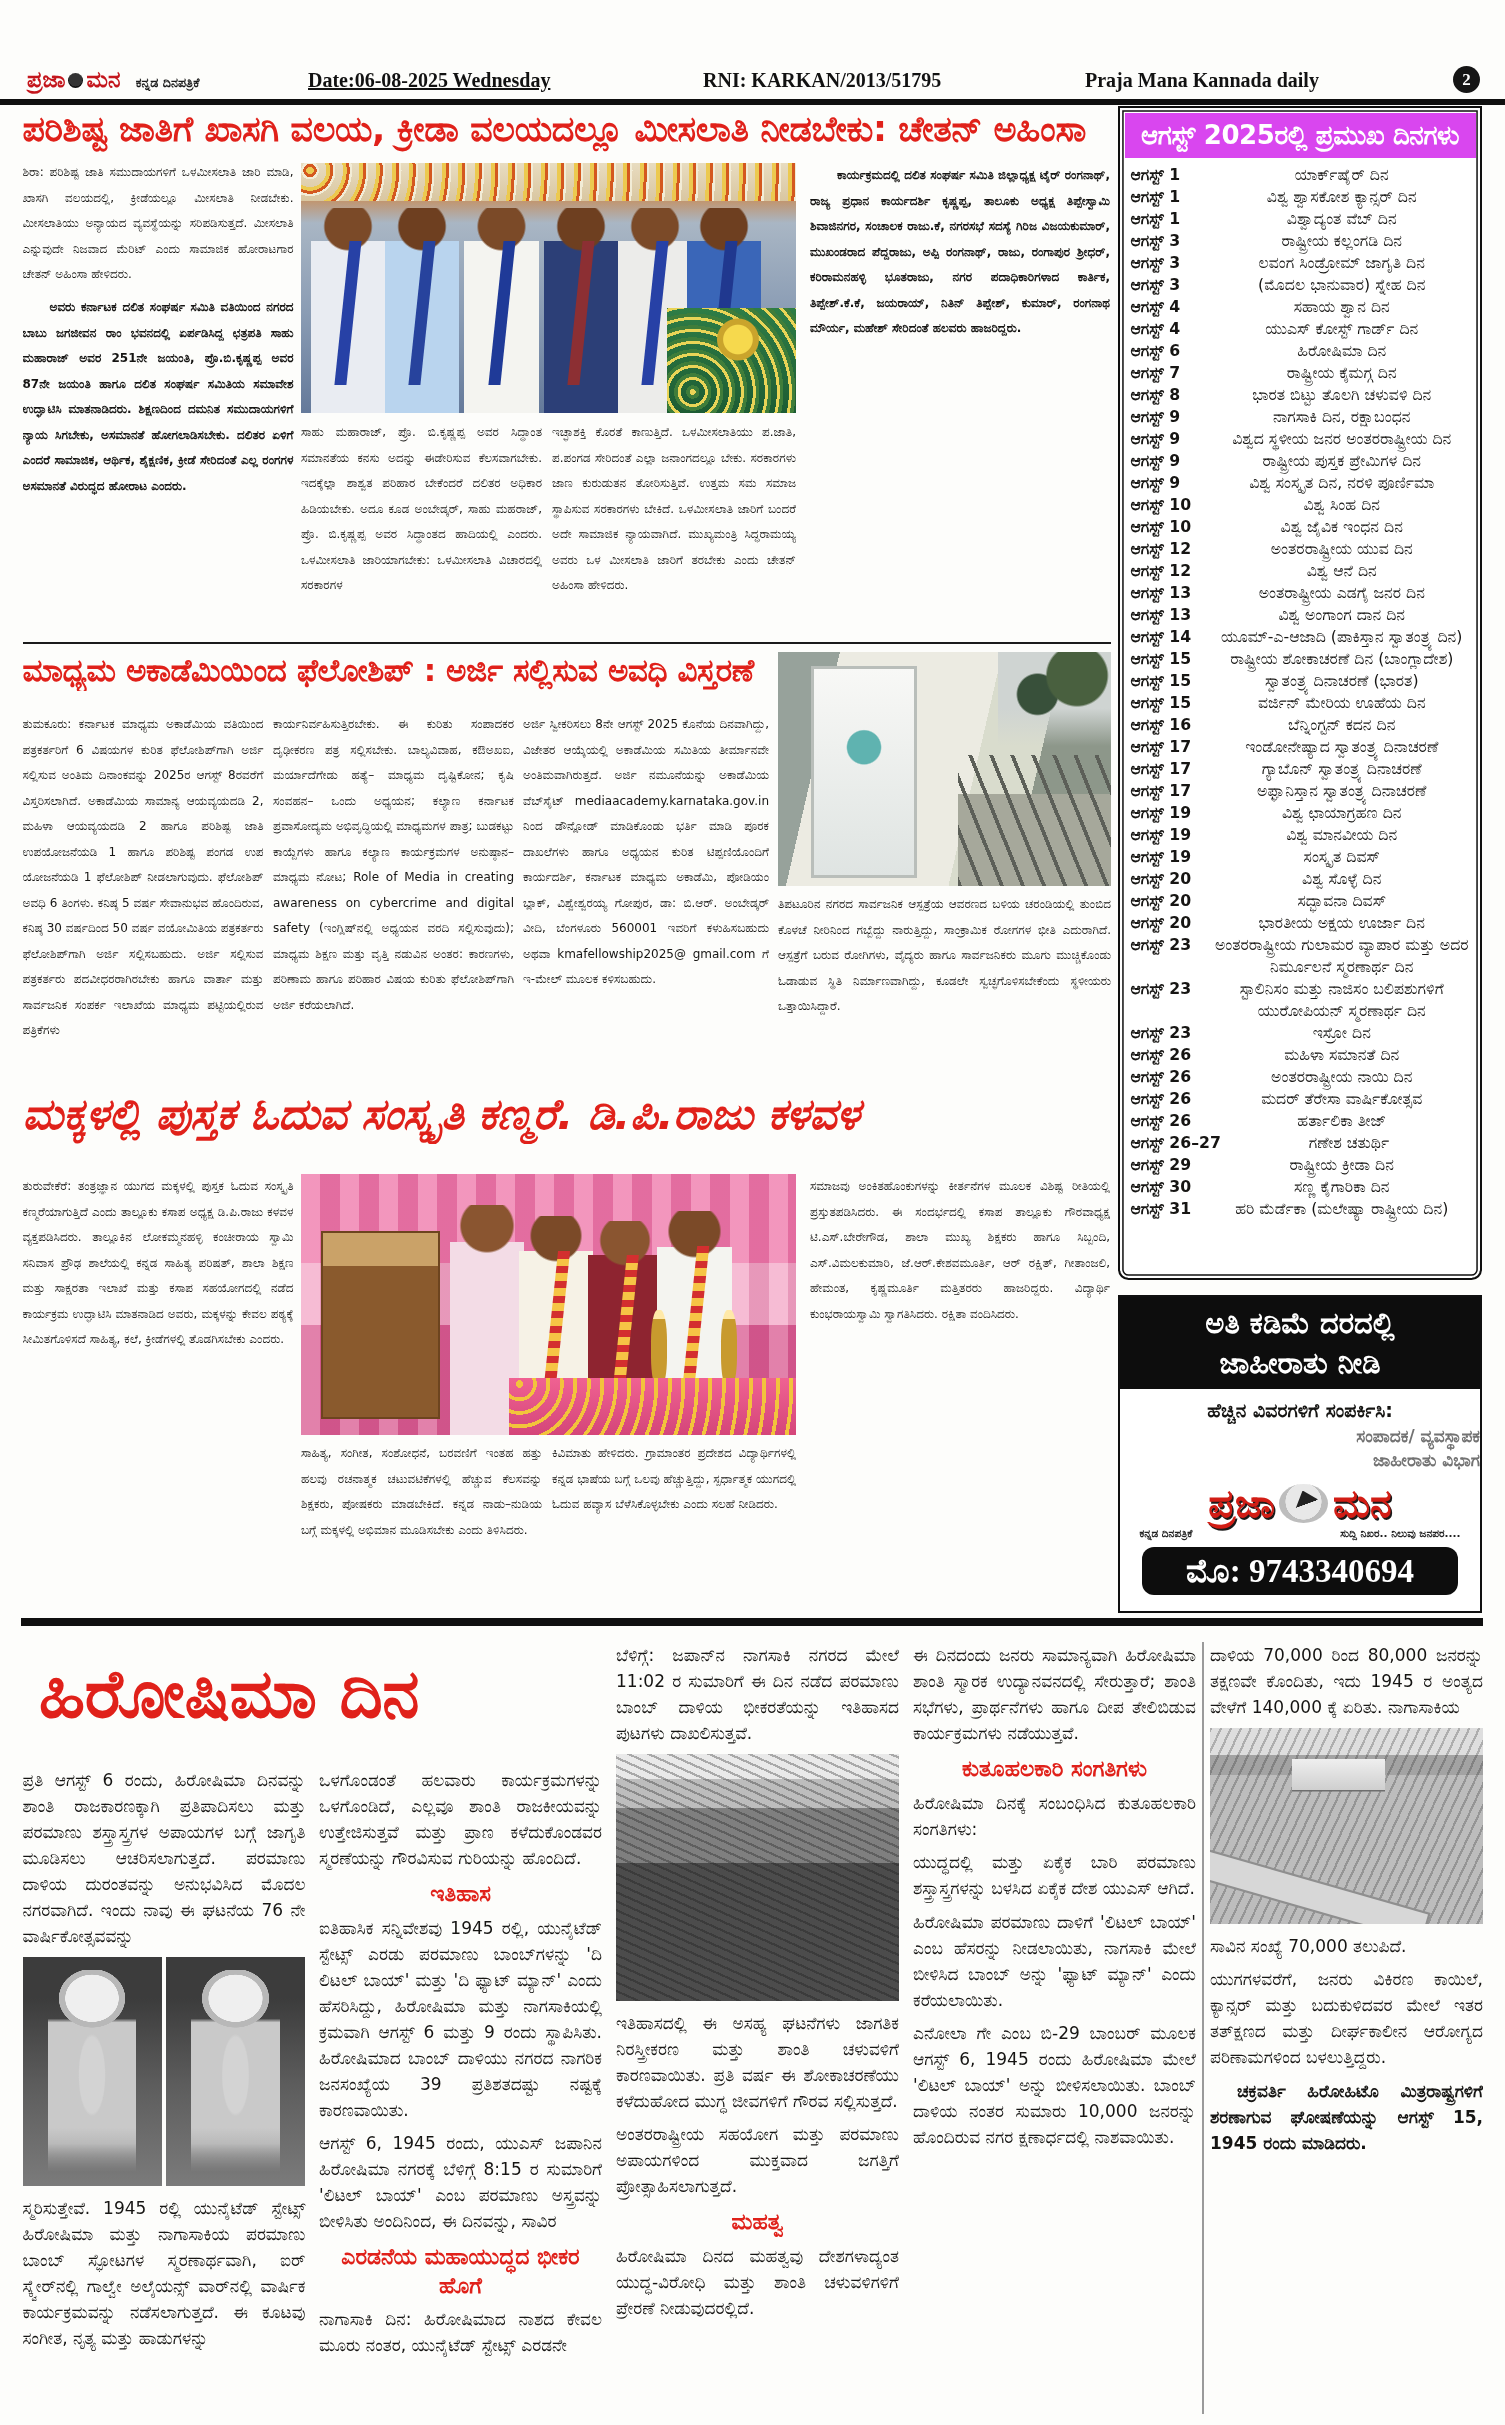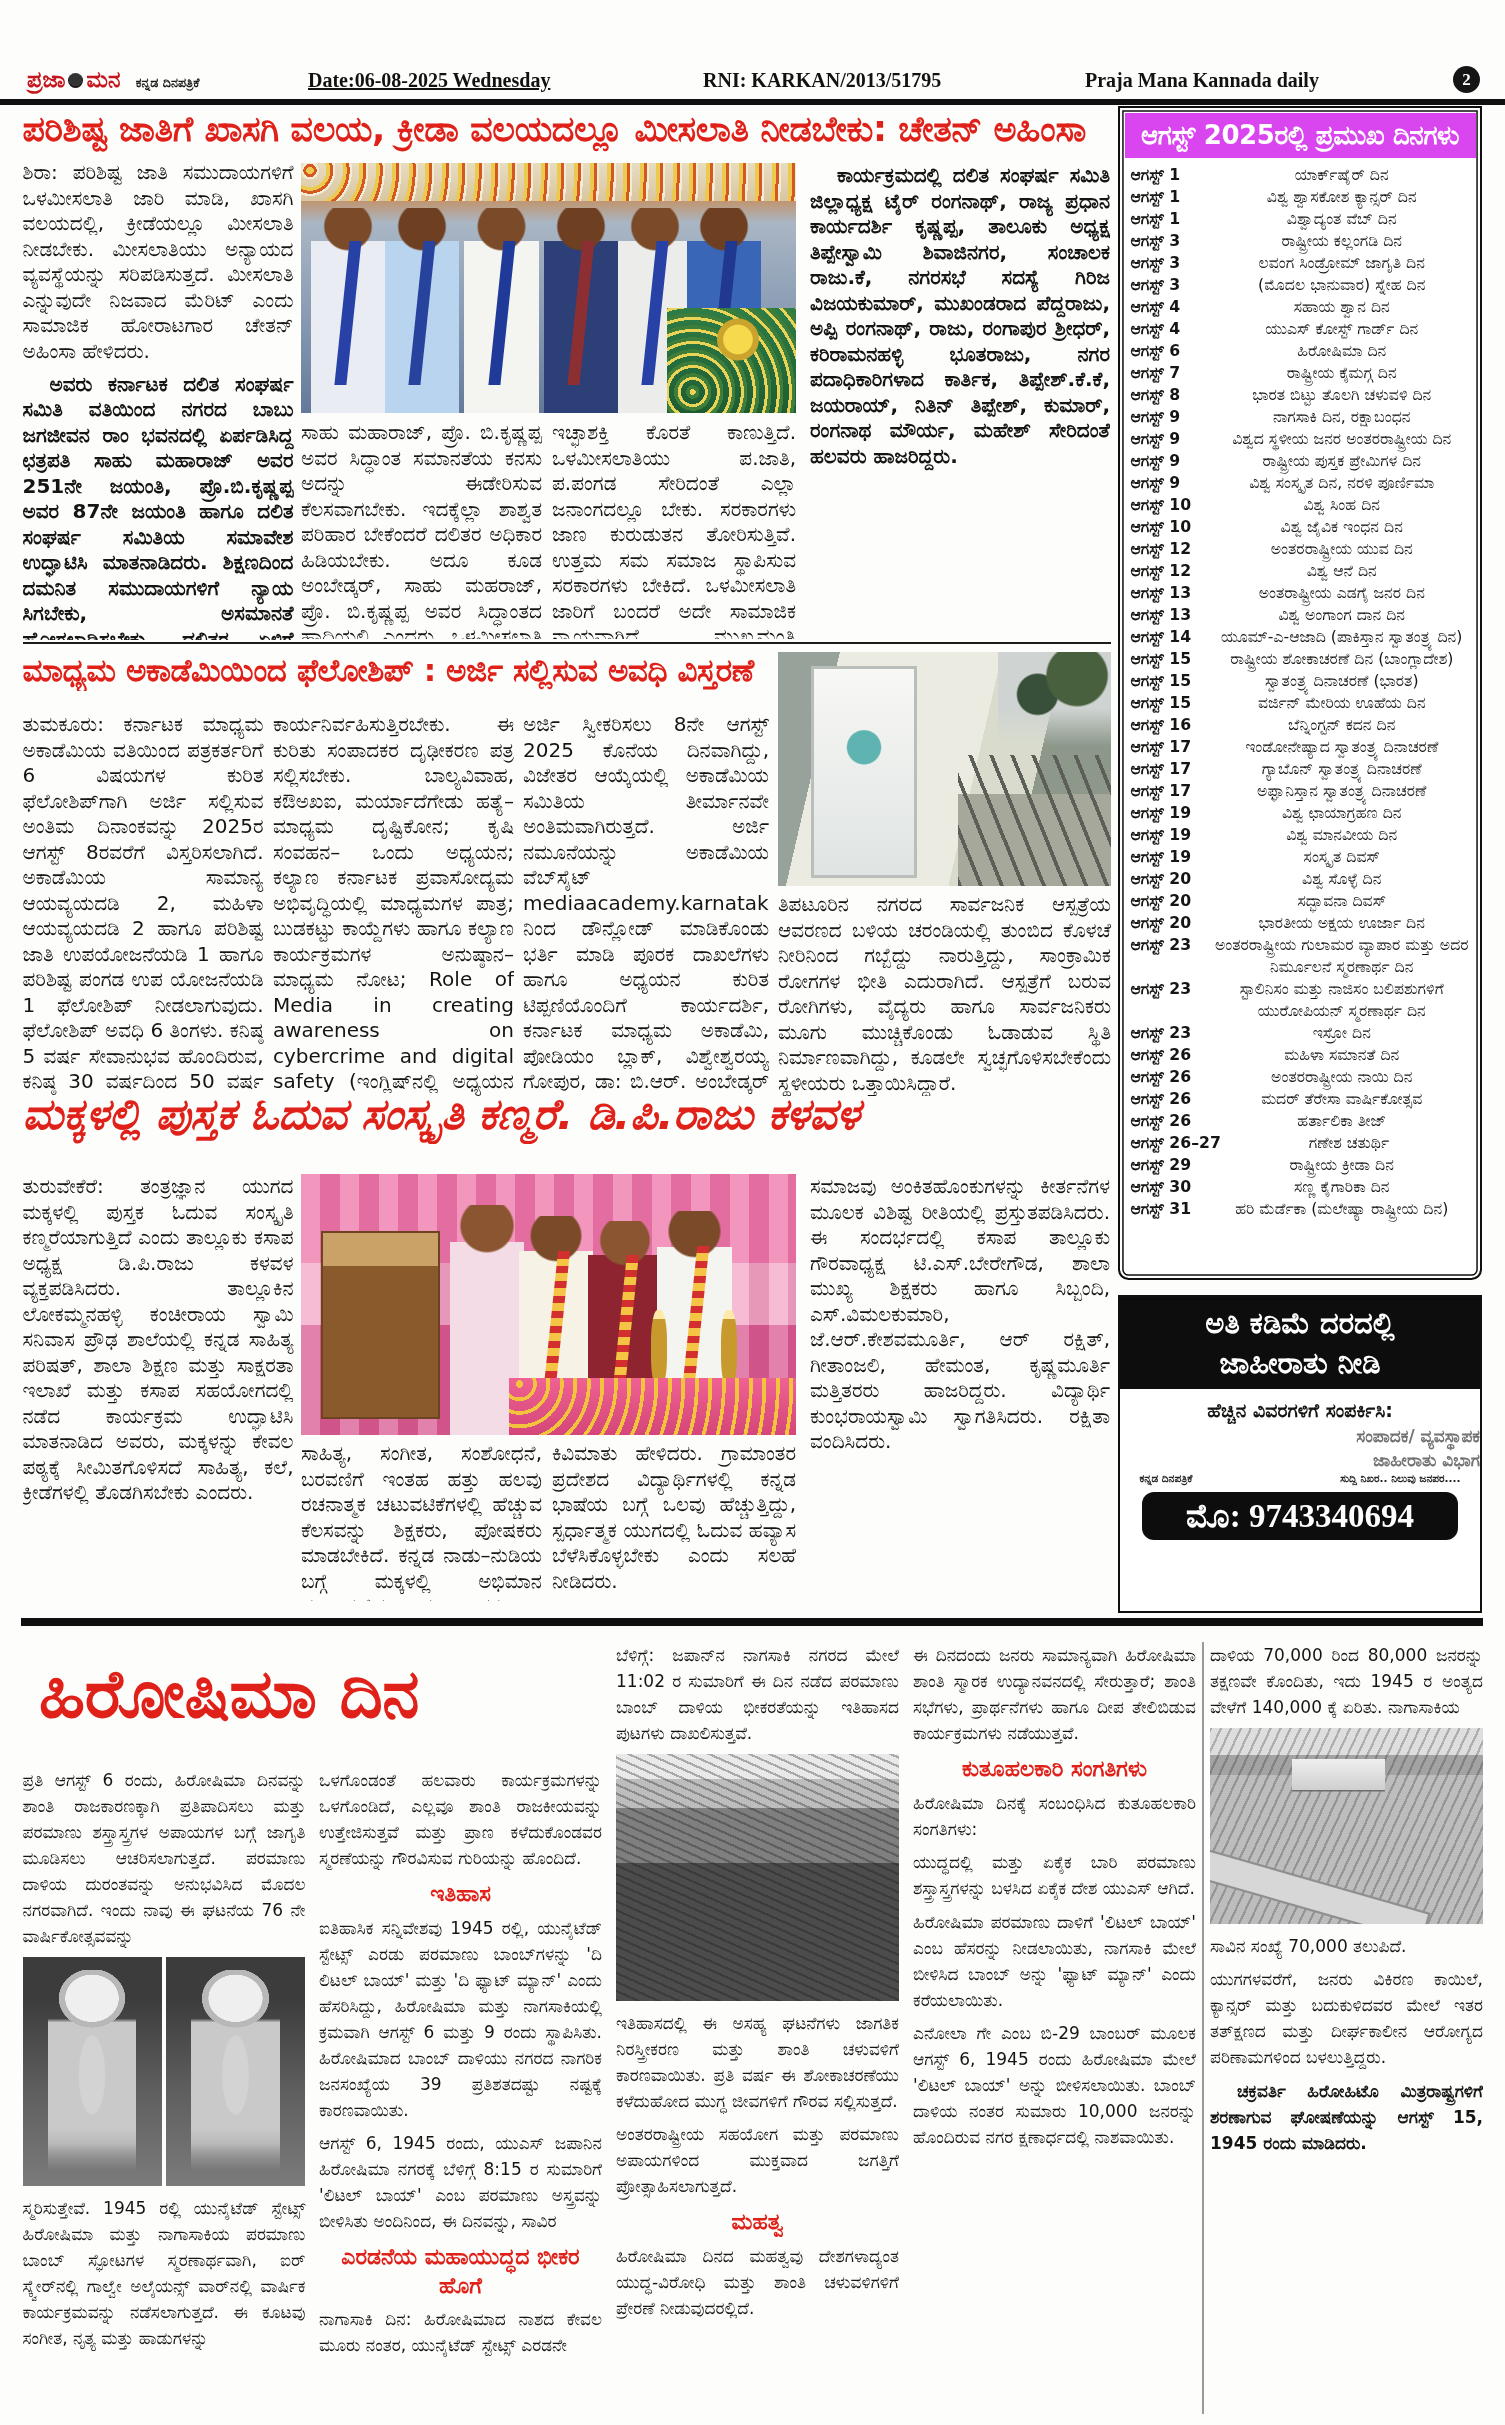--- a/index.html
+++ b/index.html
@@ -15,21 +15,21 @@
   .mh-item{position:absolute;top:4.5px;font-family:"Liberation Serif","DejaVu Serif",serif;
            font-weight:700;font-size:20px;color:#121212;}
   .mh-date{left:308px;text-decoration:underline;} .mh-rni{left:703px;} .mh-daily{left:1085px;}
   .mh-badge{position:absolute;left:1453px;top:1.5px;width:27px;height:27px;border-radius:50%;
             background:#151515;color:#fff;text-align:center;line-height:27px;
             font-weight:700;font-size:17px;font-family:"Liberation Serif",serif;}
   .mast-rule{position:absolute;top:99px;left:0;width:1505px;height:6px;background:#101010;}
   
   .headline{position:absolute;font-weight:700;color:#e0211a;white-space:nowrap;overflow:hidden;
             letter-spacing:-0.4px;}
-  .bodycol{position:absolute;font-size:20px;line-height:25.5px;text-align:justify;overflow:hidden;}
+  .bodycol{position:absolute;font-size:12px;line-height:25.5px;text-align:justify;overflow:hidden;}
   .bodycol p{margin:0 0 7.5px 0;}
   .indent{text-indent:27px;font-weight:bold;}
   .subhead{color:#e0211a;font-weight:700;text-align:center;font-size:22px;line-height:28.5px;margin:9px 0 6px;}
   .thinrule{position:absolute;height:1.5px;background:#1b1b1b;}
   .bigrule{position:absolute;left:21px;width:1462px;height:7.5px;background:#101010;}
   
   .photo{position:absolute;overflow:hidden;background:#777;}
   
   .ph1{background:linear-gradient(180deg,#d2a46a 0%,#c98a52 12%,#a9b6c4 24%,#8a9cb4 60%,#64799a 100%);}
   .ph1:before{content:"";position:absolute;left:0;top:0;width:100%;height:15%;
@@ -453,20 +453,23 @@
   </aside>
 
   <aside class="adbox" data-name="advertisement-box">
     <div class="ad-head" data-name="ad-heading">
       <div data-name="ad-heading-line1">ಅತಿ ಕಡಿಮೆ ದರದಲ್ಲಿ</div>
       <div data-name="ad-heading-line2">ಜಾಹೀರಾತು ನೀಡಿ</div>
     </div>
     <div class="ad-contact" data-name="ad-contact-heading">ಹೆಚ್ಚಿನ ವಿವರಗಳಿಗೆ ಸಂಪರ್ಕಿಸಿ:</div>
     <div class="ad-sub" data-name="ad-contact-line1">ಸಂಪಾದಕ/ ವ್ಯವಸ್ಥಾಪಕ</div>
     <div class="ad-sub" data-name="ad-contact-line2">ಜಾಹೀರಾತು ವಿಭಾಗ</div>
+    <div class="ad-brand" data-name="ad-brand-logo">
+      <span data-name="ad-brand-left">ಪ್ರಜಾ</span><span class="emb" data-name="ad-brand-emblem-icon"></span><span data-name="ad-brand-right">ಮನ</span>
+    </div>
     <div class="ad-tags">
       <span data-name="ad-brand-sub-left">ಕನ್ನಡ ದಿನಪತ್ರಿಕೆ</span>
       <span data-name="ad-brand-sub-right">ಸುದ್ದಿ ನಿಖರ.. ನಿಲುವು ಜನಪರ....</span>
     </div>
     <div class="ad-phone" data-name="ad-phone-number">ಮೊ: 9743340694</div>
   </aside>
 
   <div class="bigrule" style="top:1618px;" data-name="bottom-section-rule"></div>
 
   <div class="headline" style="left:39px;top:1646px;width:570px;font-size:67px;line-height:97px;" data-name="hiroshima-headline">ಹಿರೋಷಿಮಾ ದಿನ</div>

